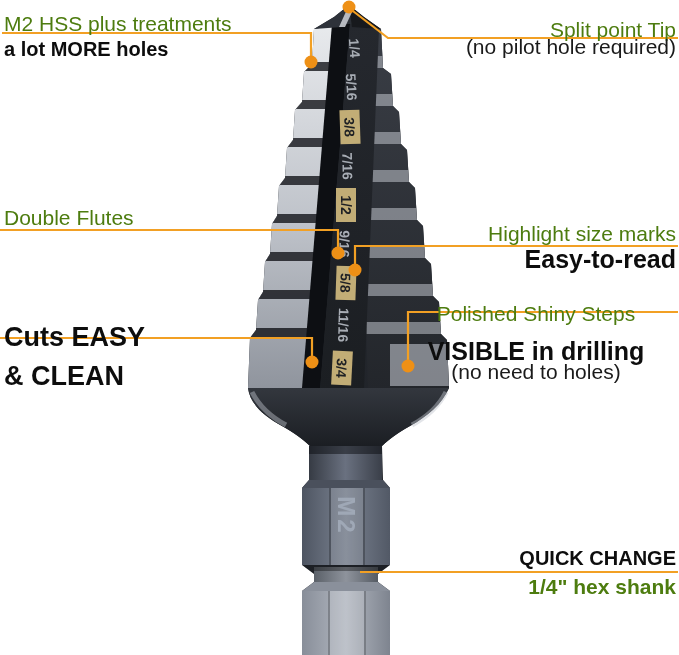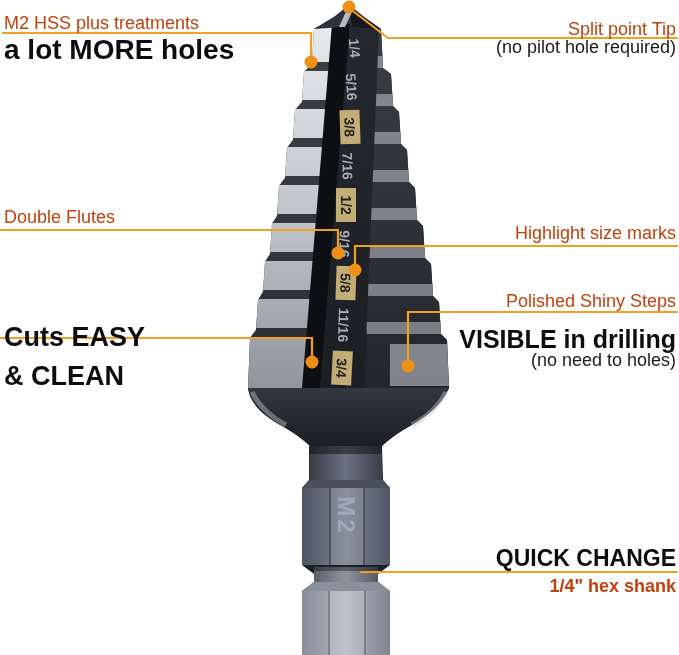--- a/index.html
+++ b/index.html
@@ -8,30 +8,30 @@
     font-family:"Liberation Sans",sans-serif;overflow:hidden;
   }
   .stage{position:absolute;inset:0;width:679px;height:655px;}
   svg{position:absolute;left:0;top:0;}
   svg text{font-family:"Liberation Sans",sans-serif;}
 
   .block{position:absolute;}
   .left{text-align:left;left:4px;}
   .right{text-align:right;right:3px;}
 
-  .lbl{font-size:18px;line-height:17px;color:#c2410c;letter-spacing:0;}
+  .lbl{font-size:21px;line-height:17px;color:#4d7c0f;letter-spacing:0;}
   .lbl.bold{font-weight:bold;}
   .hl{font-weight:bold;color:#0D0D0D;}
-  .note{font-size:18px;line-height:18px;color:#1A1A1A;}
-
-  .hl-28{font-size:28px;line-height:27px;margin-top:4px;}
+  .note{font-size:21px;line-height:18px;color:#1A1A1A;}
+
+  .hl-28{font-size:20px;line-height:27px;margin-top:4px;}
   .hl-25{font-size:25px;line-height:22.5px;margin-top:4px;}
   .hl-26{font-size:26px;line-height:26px;margin-top:8px;}
   .hl-27{font-size:27px;line-height:27px;margin-top:7px;}
-  .hl-23{font-size:23px;line-height:22px;}
+  .hl-23{font-size:20px;line-height:22px;}
 </style>
 </head>
 <body>
 
 <div class="stage">
 
   <svg width="679" height="655" viewBox="0 0 679 655">
     <defs>
       <linearGradient id="gBody" x1="0" y1="0" x2="0" y2="1">
         <stop offset="0" stop-color="#2B2F36"></stop>
@@ -227,23 +227,24 @@
     <div class="lbl">Split point Tip</div>
     <div class="note">(no pilot hole required)</div>
   </div>
 
   <div class="block left" style="top:209px;width:280px;">
     <div class="lbl">Double Flutes</div>
   </div>
 
   <div class="block right" style="top:225px;width:290px;">
     <div class="lbl">Highlight size marks</div>
-  </div>
-
-  <div class="block right" style="top:293px;width:280px;">
+    <div class="hl hl-25" style="margin-top:6px;">Easy-to-read</div>
+  </div>
+
+  <div class="block right" style="top:305px;width:280px;text-align:center;">
     <div class="lbl">Polished Shiny Steps</div>
     <div class="hl hl-25" style="margin-top:18px;">VISIBLE in drilling</div>
     <div class="note">(no need to holes)</div>
   </div>
 
   <div class="block left" style="top:317px;width:280px;">
     <div class="hl hl-27">Cuts EASY</div>
     <div class="hl hl-27" style="margin-top:12px;">&amp; CLEAN</div>
   </div>
 

